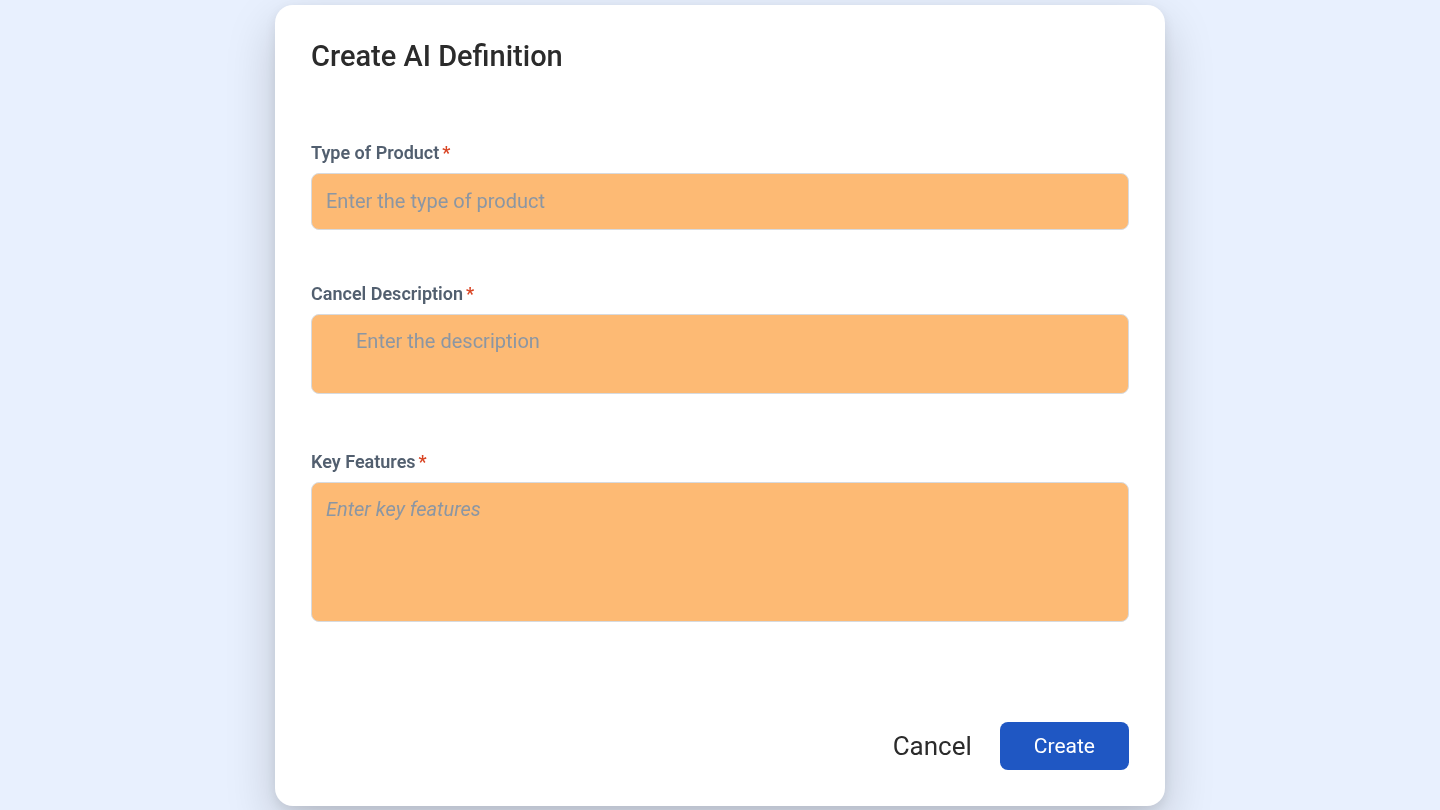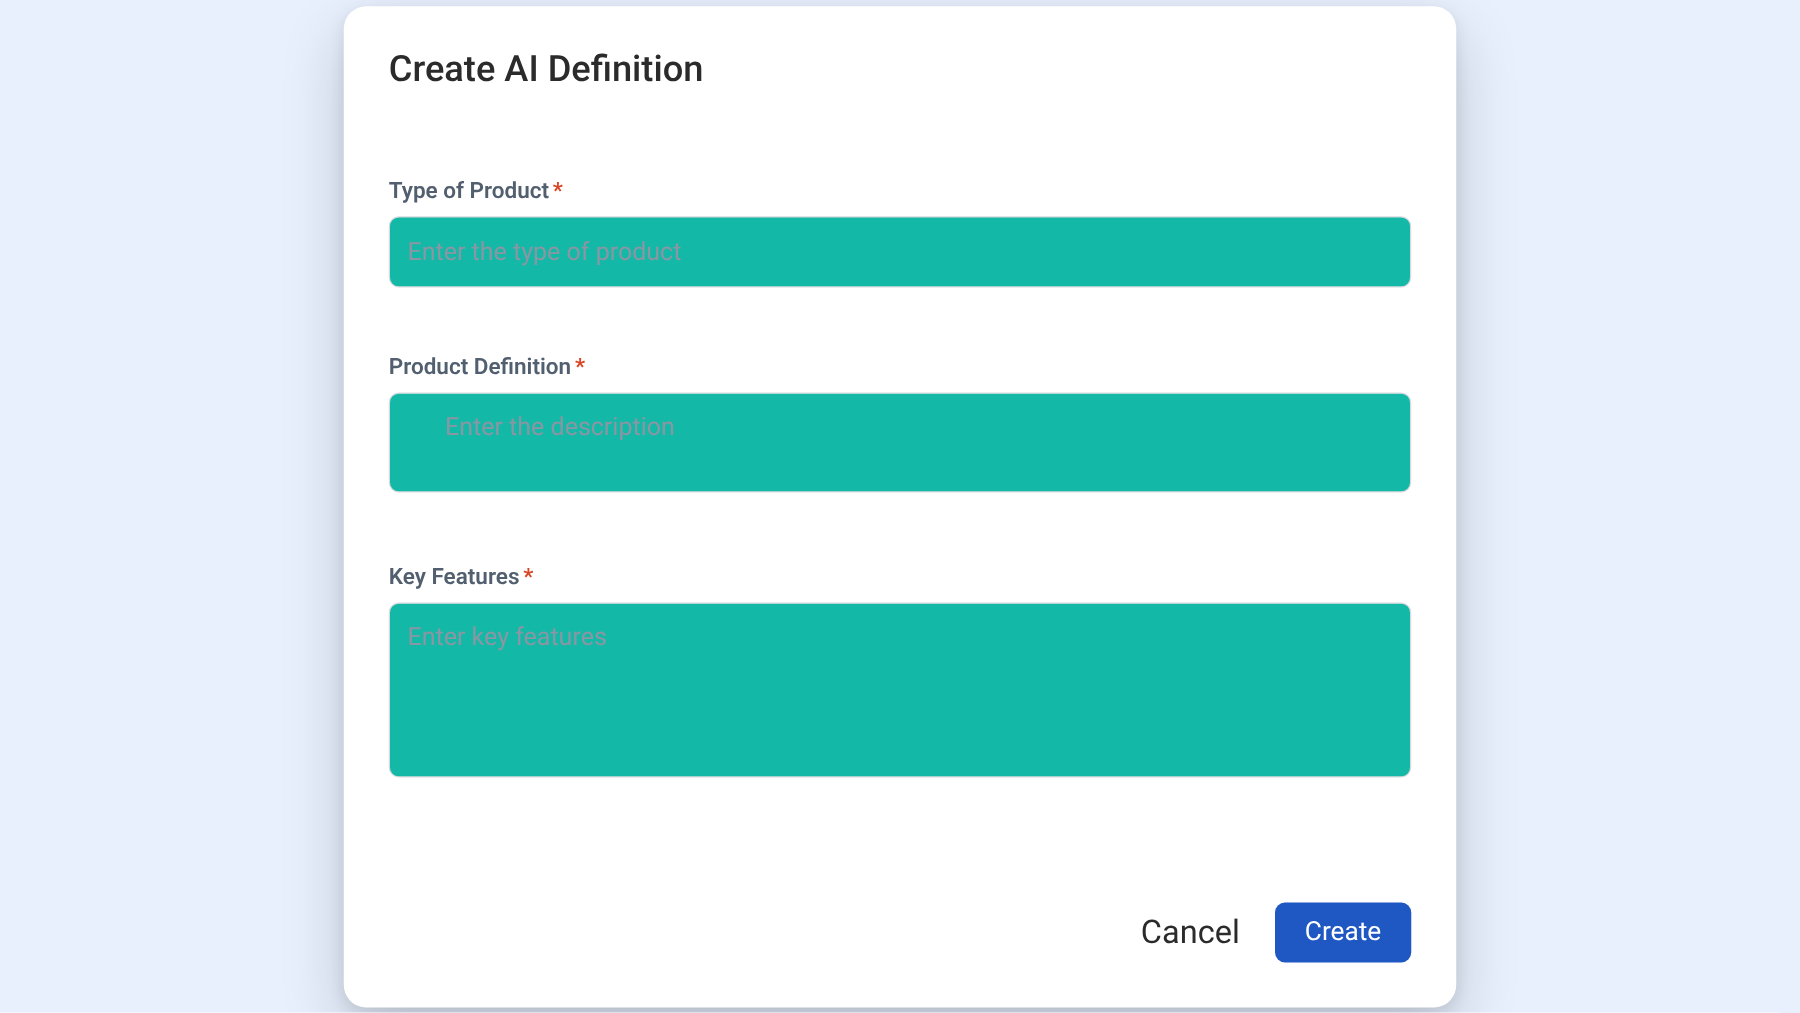--- a/index.html
+++ b/index.html
@@ -34,54 +34,54 @@
   font-size: 18px;
   font-weight: 600;
   color: #525f6f;
   margin-bottom: 10px;
   display: block;
   margin-top: 13px;
 }
 .required { color: #d94423; margin-left: 3px; }
 .text-input, .textarea {
   width: 100%;
-  background: #14b8a6;
+  background: #fdba74;
   border: 1.5px solid #d7dade;
   border-radius: 8px;
   padding: 14px 14px;
   font-size: 20px;
   color: #333;
   font-family: inherit;
   outline: none;
 }
 .text-input::placeholder, .textarea::placeholder { color: #8b96a3; }
 .text-input { height: 57px; }
 .textarea { resize: none; }
 .textarea.desc { height: 80px; padding-left: 44px; }
-.textarea.features { height: 140px; }
+.textarea.features { height: 140px; font-style: italic; }
 .actions {
   display: flex;
   justify-content: flex-end;
   align-items: center;
   gap: 28px;
   margin-top: 56px;
 }
 .btn-cancel {
   background: transparent;
   border: none;
   font-size: 26px;
   color: #2b2b2b;
   cursor: pointer;
   font-family: inherit;
 }
 .btn-create {
   background: #1f57c3;
   border: none;
   border-radius: 8px;
-  padding: 12px 24px;
+  padding: 12px 34px;
   font-size: 21px;
   color: #fff;
   cursor: pointer;
   font-family: inherit;
 }
 </style>
 </head>
 <body>
 
 <div class="modal">
@@ -89,21 +89,21 @@
 
   <div class="field">
     <label class="field-label">
       <span>Type of Product</span><span class="required">*</span>
     </label>
     <input type="text" class="text-input" placeholder="Enter the type of product" style="">
   </div>
 
   <div class="field">
     <label class="field-label">
-      <span>Product Definition</span><span class="required">*</span>
+      <span>Cancel Description</span><span class="required">*</span>
     </label>
     <textarea class="textarea desc" placeholder="Enter the description" style=""></textarea>
   </div>
 
   <div class="field">
     <label class="field-label">
       <span>Key Features</span><span class="required">*</span>
     </label>
     <textarea class="textarea features" placeholder="Enter key features" style=""></textarea>
   </div>

